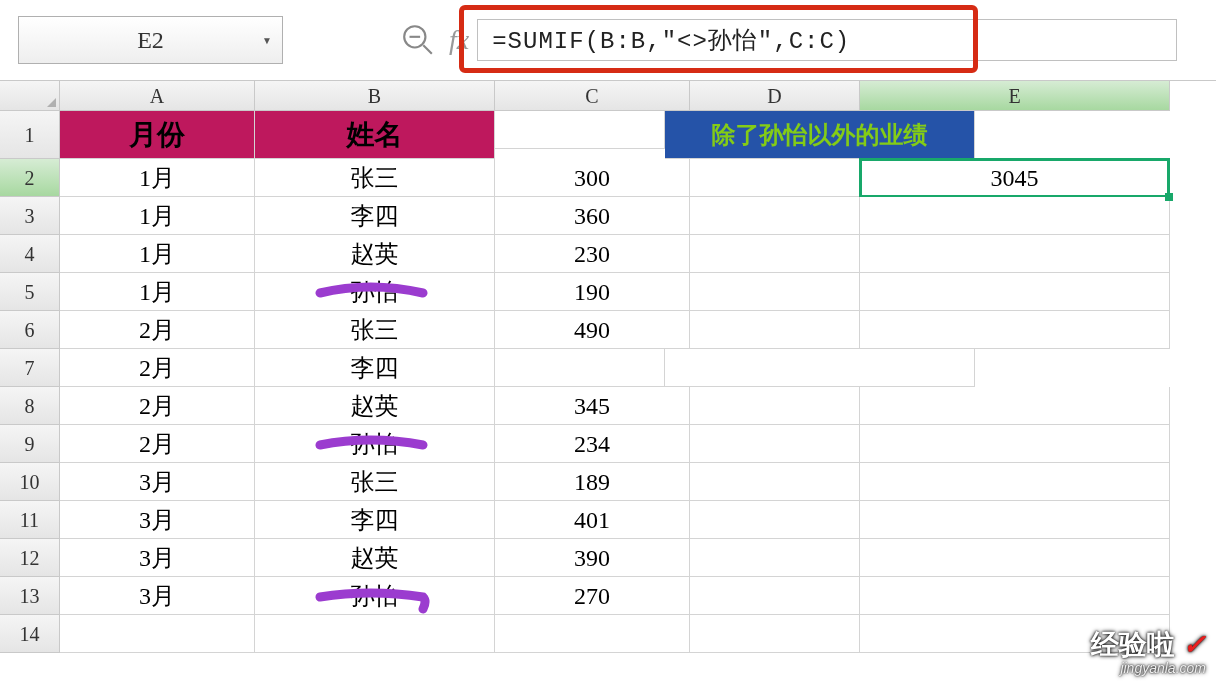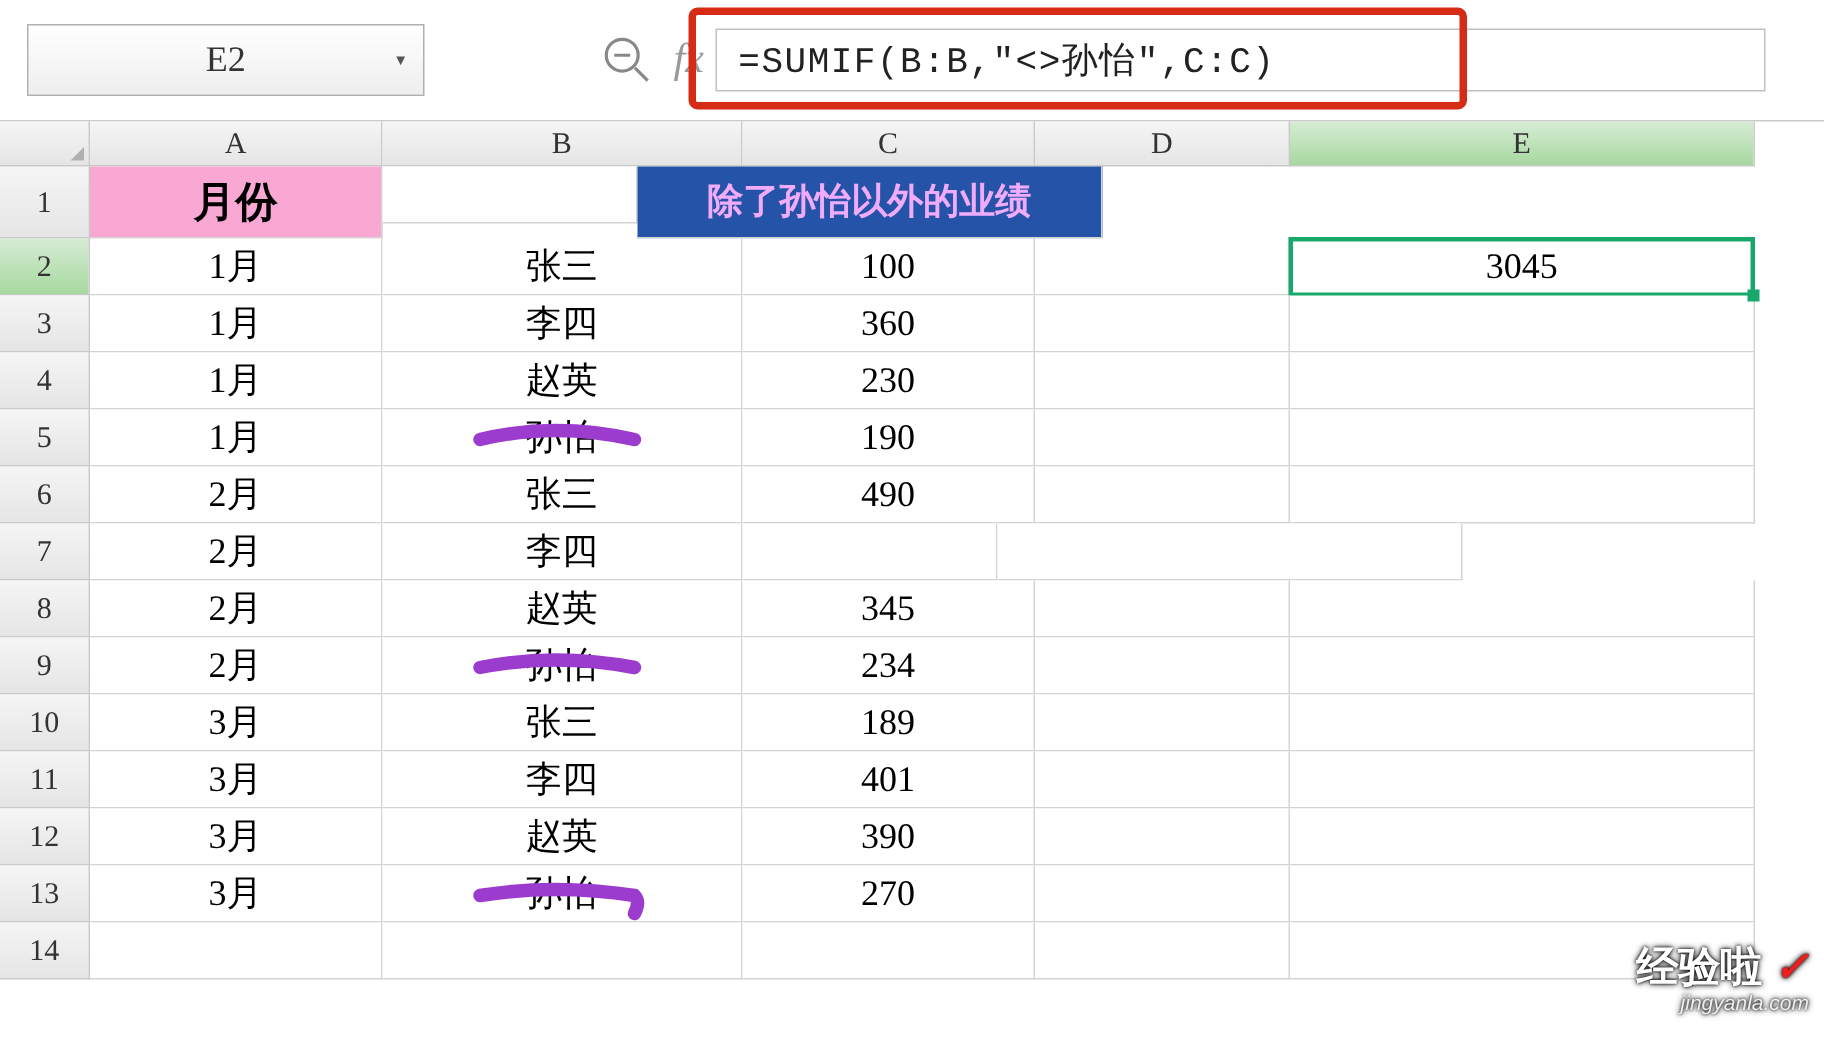--- a/index.html
+++ b/index.html
@@ -163,31 +163,31 @@
       text-align: center;
       line-height: 38px;
       font-size: 24px;
       font-family: "SimSun", serif;
       color: #000;
       background: #fff;
       position: relative;
     }
 
     .hdr-cell {
-      background: #f9a8d4;
+      background: #be185d;
       font-weight: bold;
       font-size: 28px;
       height: 48px;
       line-height: 48px;
       font-family: "Microsoft YaHei", sans-serif;
     }
 
     .hdr-blue {
       background: #2553a8;
-      color: #f0abfc;
+      color: #84cc16;
       font-weight: bold;
       font-size: 24px;
       height: 48px;
       line-height: 48px;
       font-family: "Microsoft YaHei", sans-serif;
     }
 
     .row.header-row { height: 48px; }
     .row.header-row .row-head { height: 48px; line-height: 48px; }
 
@@ -271,29 +271,30 @@
     <div class="col-head col-B">B</div>
     <div class="col-head col-C">C</div>
     <div class="col-head col-D">D</div>
     <div class="col-head col-E selected">E</div>
   </div>
 
   <div class="rows">
     <div class="row header-row">
       <div class="row-head">1</div>
       <div class="cell hdr-cell col-A">月份</div>
+      <div class="cell hdr-cell col-B">姓名</div>
       <div class="cell col-D"></div>
       <div class="cell hdr-blue col-E">除了孙怡以外的业绩</div>
     </div>
 
     <div class="row">
       <div class="row-head selected">2</div>
       <div class="cell col-A">1月</div>
       <div class="cell col-B">张三</div>
-      <div class="cell col-C">100</div>
+      <div class="cell col-C">300</div>
       <div class="cell col-D"></div>
       <div class="cell col-E cell-active">3045</div>
     </div>
 
     <div class="row">
       <div class="row-head">3</div>
       <div class="cell col-A">1月</div>
       <div class="cell col-B">李四</div>
       <div class="cell col-C">360</div>
       <div class="cell col-D"></div>

